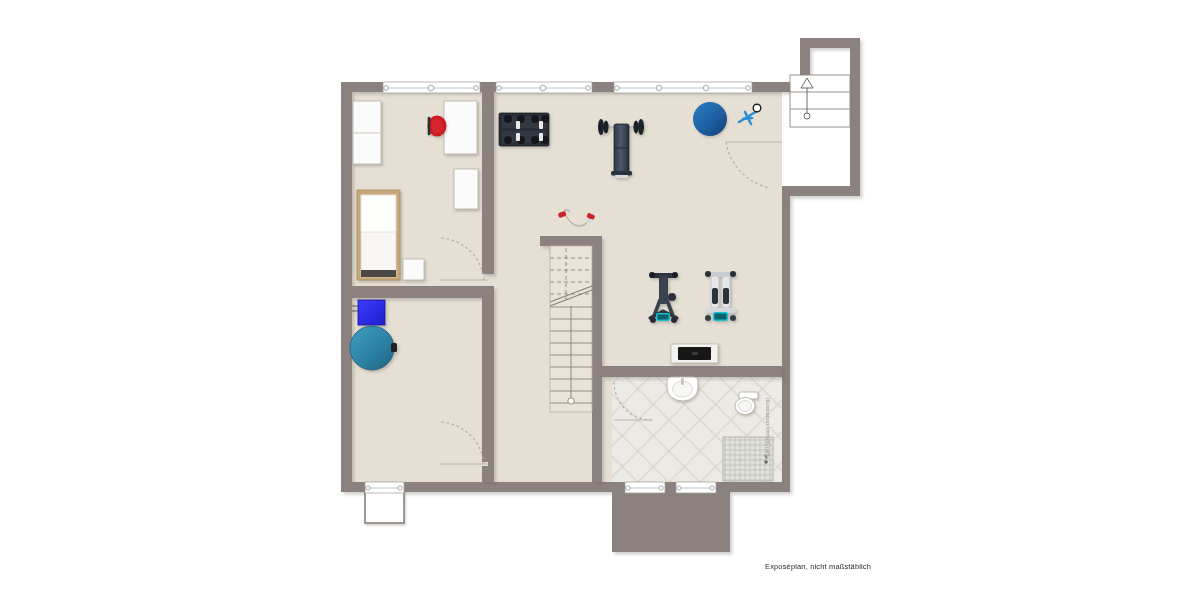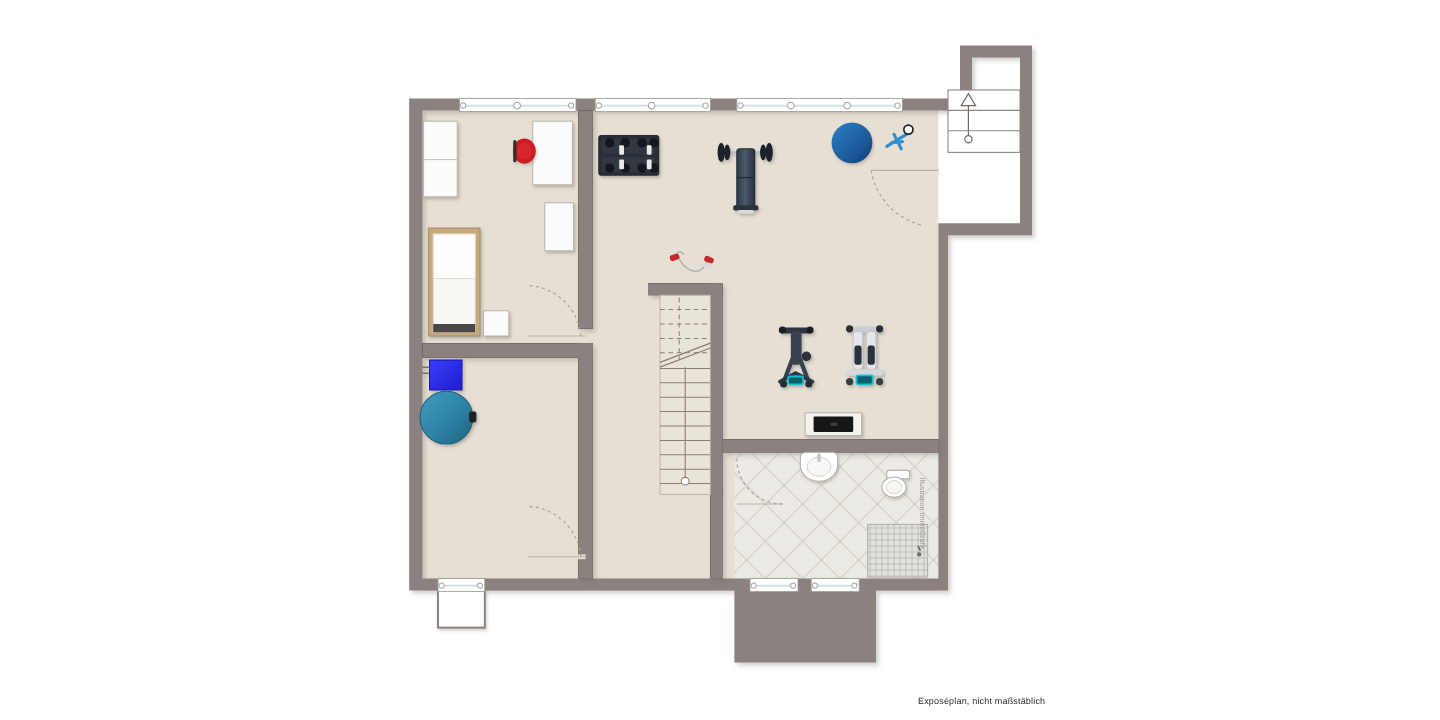--- a/index.html
+++ b/index.html
@@ -1,20 +1,20 @@
 <!DOCTYPE html>
 <html><head>
 <meta charset="utf-8">
 <style>
   html,body{margin:0;padding:0;background:#ffffff;}
   body{width:1200px;height:600px;overflow:hidden;font-family:"Liberation Sans",sans-serif;}
   #plan-root{position:relative;width:1200px;height:600px;background:#ffffff;}
   svg{display:block;}
   .caption{
-    position:absolute;left:765px;top:580px;
+    position:absolute;left:765px;top:562px;
     font-family:"Liberation Sans",sans-serif;
     font-size:7.5px;color:#2b2b2b;letter-spacing:.15px;white-space:nowrap;
   }
   .wmark{
     position:absolute;left:771px;top:398px;
     font-family:"Liberation Sans",sans-serif;
     font-size:6px;color:#9c9792;white-space:nowrap;
     transform-origin:0 0;transform:rotate(90deg);
   }
 </style>

